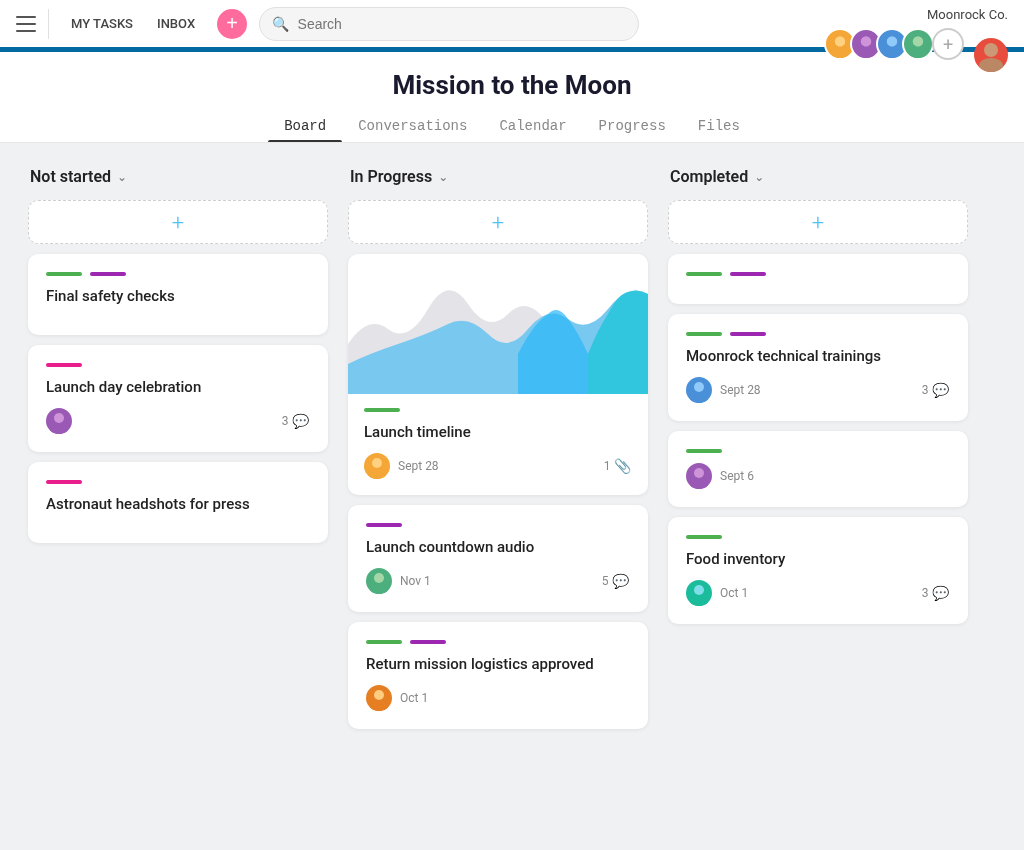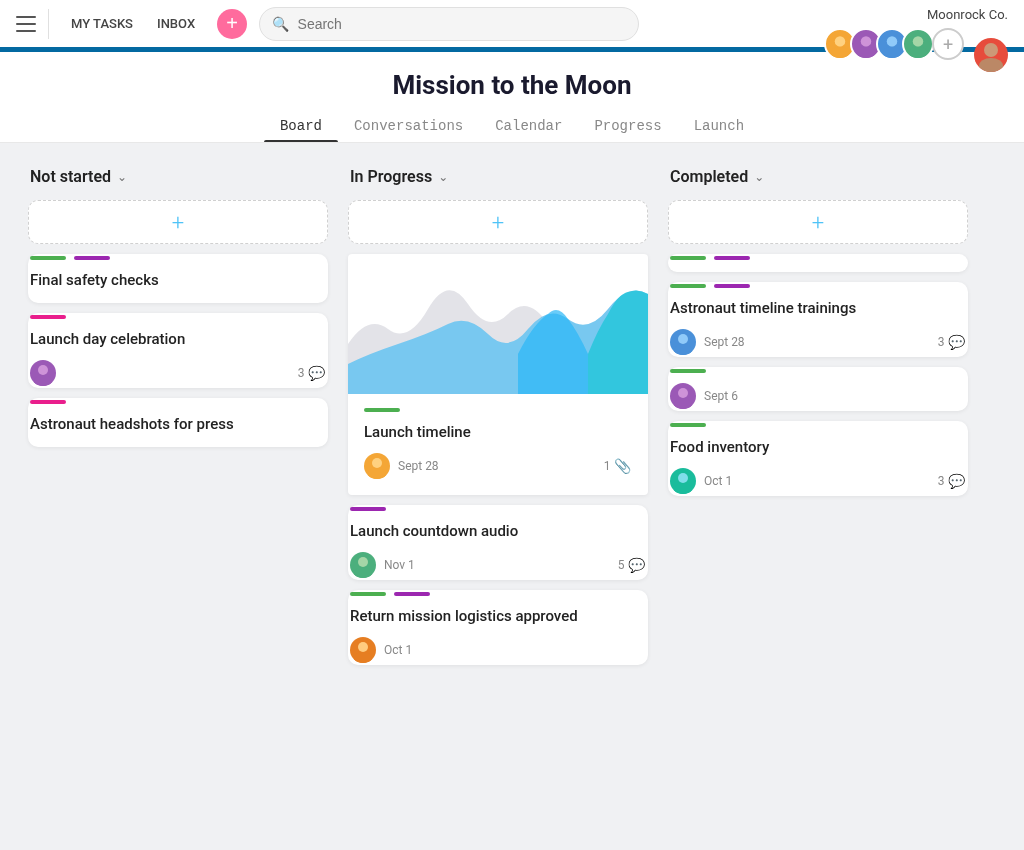--- a/index.html
+++ b/index.html
@@ -130,21 +130,21 @@
     .add-card-btn {
       background: #fff; border: 1.5px dashed #d0d0d0; border-radius: 10px;
       height: 44px; display: flex; align-items: center; justify-content: center;
       font-size: 22px; color: #4fc3f7; cursor: pointer;
       font-weight: 300; transition: border-color .2s;
     }
 
     
     .card {
       background: #fff; border-radius: 10px;
-      padding: 2px;
+      padding: 18px;
       box-shadow: 0 1px 4px rgba(0,0,0,0.07);
     }
     .card-tags {
       display: flex; gap: 8px; margin-bottom: 10px;
     }
     .card-tag {
       height: 4px; border-radius: 2px; width: 36px;
     }
     .card-title {
       font-size: 15px; font-weight: 500; color: #222; margin-bottom: 10px;
@@ -165,21 +165,21 @@
     }
     .card-meta-right {
       margin-left: auto; display: flex; align-items: center; gap: 4px;
     }
     .card-comment-count { font-size: 12px; color: #888; }
     .comment-icon { font-size: 14px; color: #aaa; }
     .clip-icon { font-size: 14px; color: #aaa; }
 
     
     .chart-card {
-      background: #fff; border-radius: 4px;
+      background: #fff; border-radius: 10px;
       padding: 0;
       box-shadow: 0 1px 4px rgba(0,0,0,0.07);
       overflow: hidden;
     }
     .chart-area {
       width: 100%; height: 140px;
     }
     .chart-card-body { padding: 10px 16px 16px; }
 
     
@@ -253,21 +253,21 @@
         </svg>
       </div>
       <div class="p-avatar-add">+</div>
     </div>
   </div>
   <div class="project-tabs">
     <span class="project-tab active">Board</span>
     <span class="project-tab">Conversations</span>
     <span class="project-tab">Calendar</span>
     <span class="project-tab">Progress</span>
-    <span class="project-tab">Launch</span>
+    <span class="project-tab">Files</span>
   </div>
 </div>
 
 <div class="board">
 
   <div class="column">
     <div class="column-header">
       <span class="column-title">Not started</span>
       <span class="column-chevron">⌄</span>
     </div>
@@ -394,21 +394,21 @@
         <div class="card-tag" style="background:#4caf50;"></div>
         <div class="card-tag" style="background:#9c27b0;"></div>
       </div>
     </div>
 
     <div class="card">
       <div class="card-tags">
         <div class="card-tag" style="background:#4caf50;"></div>
         <div class="card-tag" style="background:#9c27b0;"></div>
       </div>
-      <div class="card-title">Astronaut timeline trainings</div>
+      <div class="card-title">Moonrock technical trainings</div>
       <div class="card-footer">
         <div class="card-avatar avatar-blue">
           <svg width="26" height="26" viewBox="0 0 26 26">
             <circle cx="13" cy="10" r="5" fill="#90caf9"></circle>
             <ellipse cx="13" cy="21" rx="9" ry="6" fill="#4a90d9"></ellipse>
           </svg>
         </div>
         <span class="card-date">Sept 28</span>
         <div class="card-meta-right">
           <span class="card-comment-count">3</span>

